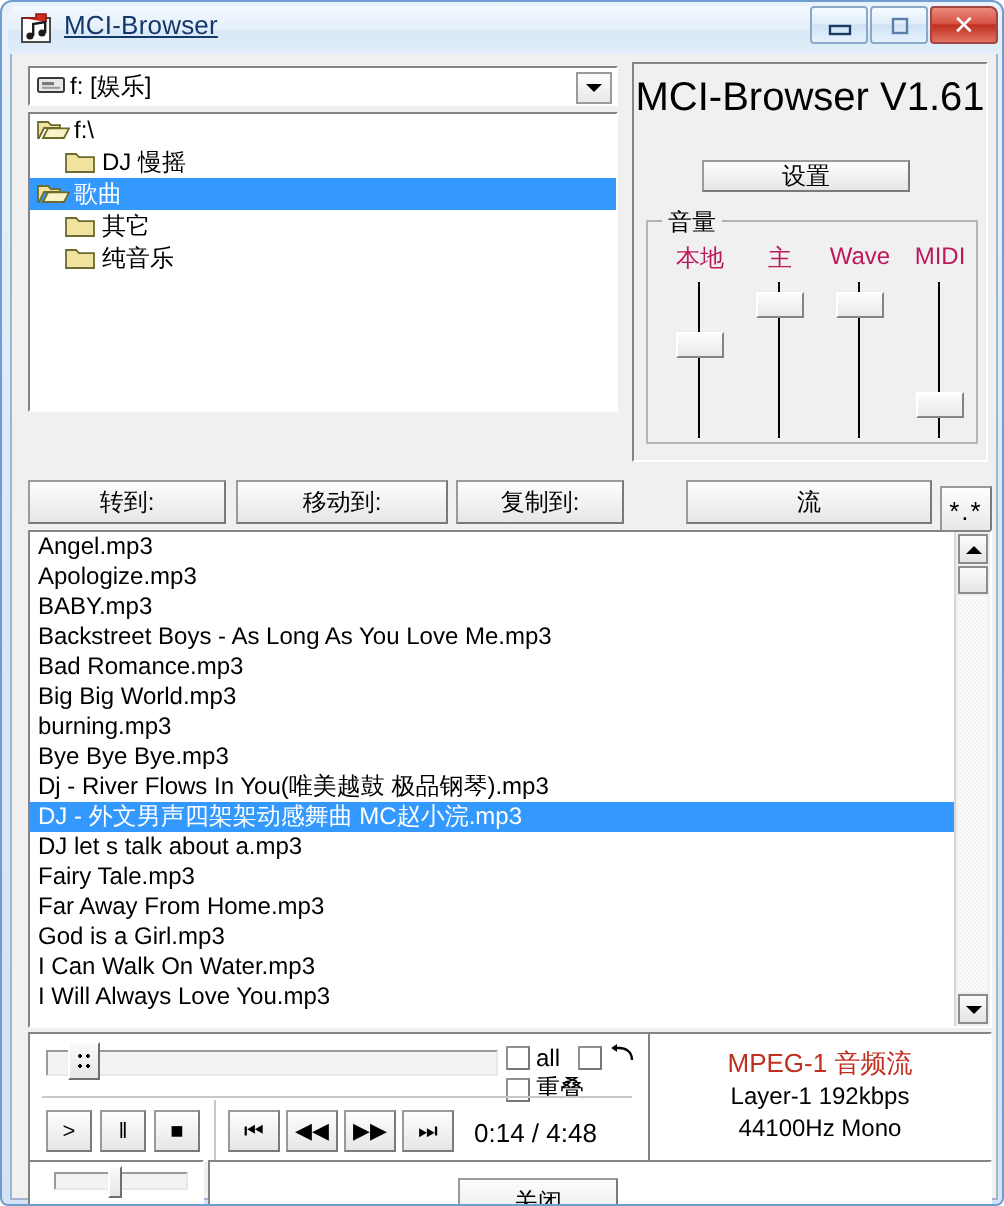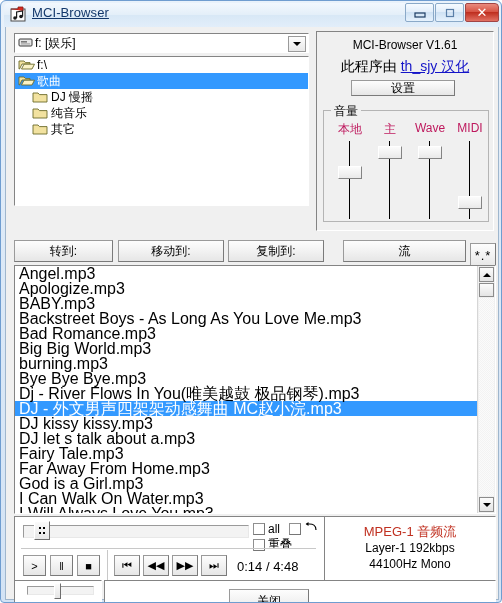--- a/index.html
+++ b/index.html
@@ -212,21 +212,21 @@
   }
   #right-inner {
     position: absolute;
     left: 0; top: 0; right: 0; bottom: 0;
     background: #f0f0f0;
   }
   #app-version {
     position: absolute;
     left: 0; right: 0; top: 6px;
     text-align: center;
-    font-size: 12px;
+    font-size: 20px;
     color: #000;
   }
   #credit-row {
     position: absolute;
     left: 0; right: 0; top: 26px;
     text-align: center;
     font-size: 14px;
     color: #000;
     white-space: nowrap;
   }
@@ -275,21 +275,21 @@
   }
 
   
   .act-btn {
     position: absolute;
     top: 213px;
     height: 22px;
   }
   #btn-goto    { left: 8px;   width: 99px; }
   #btn-moveto  { left: 112px; width: 106px; }
-  #btn-copyto  { left: 222px; width: 96px; }
+  #btn-copyto  { left: 222px; width: 84px; }
   #btn-stream  { left: 337px; width: 123px; }
   #btn-filter  { left: 464px; top: 216px; width: 26px; height: 25px; font-size: 13px; letter-spacing: 1px; }
 
   
   #filelist {
     position: absolute;
     left: 8px; top: 238px;
     width: 482px; height: 249px;
     background: #fff;
     overflow: hidden;
@@ -297,21 +297,21 @@
   #filelist-items {
     position: absolute;
     left: 0; top: 0;
     right: 18px; bottom: 0;
     overflow: hidden;
   }
   .file-item {
     height: 15px;
     line-height: 15px;
     padding-left: 4px;
-    font-size: 16px;
+    font-size: 12px;
     color: #000;
     white-space: nowrap;
   }
   .file-item.sel {
     background: #3399ff;
     color: #ffffff;
   }
   #filelist-sb {
     position: absolute;
     right: 0; top: 0;
@@ -558,54 +558,50 @@
     </div>
 
     <div id="tree" class="sunken">
         <div class="tree-item indent1">
           <span class="folder-ico"><svg width="17" height="14" viewBox="0 0 17 14">
               <path d="M1 11 L1 3 L6 3 L7.5 4.6 L12 4.6 L12 6 L4 6 L1.5 11 Z" fill="#f2e2a0" stroke="#6b6b2b" stroke-width="0.9"></path>
               <path d="M3.5 11 L6 6.2 L16.5 6.2 L14 11 Z" fill="#fbf3c8" stroke="#6b6b2b" stroke-width="0.9"></path>
             </svg></span>
           <span>f:\</span>
         </div>
+        <div class="tree-item indent2">
+          <span class="folder-ico"><svg width="17" height="14" viewBox="0 0 17 14">
+              <path d="M1 12 L1 3 L6 3 L7.5 4.6 L15 4.6 L15 12 Z" fill="#f2e2a0" stroke="#6b6b2b" stroke-width="0.9"></path>
+            </svg></span>
+          <span>DJ 慢摇</span>
+        </div>
         <div class="tree-item indent1 sel">
           <span class="folder-ico"><svg width="17" height="14" viewBox="0 0 17 14">
               <path d="M1 11 L1 3 L6 3 L7.5 4.6 L12 4.6 L12 6 L4 6 L1.5 11 Z" fill="#f2e2a0" stroke="#6b6b2b" stroke-width="0.9"></path>
               <path d="M3.5 11 L6 6.2 L16.5 6.2 L14 11 Z" fill="#fbf3c8" stroke="#6b6b2b" stroke-width="0.9"></path>
             </svg></span>
           <span>歌曲</span>
         </div>
         <div class="tree-item indent2">
           <span class="folder-ico"><svg width="17" height="14" viewBox="0 0 17 14">
               <path d="M1 12 L1 3 L6 3 L7.5 4.6 L15 4.6 L15 12 Z" fill="#f2e2a0" stroke="#6b6b2b" stroke-width="0.9"></path>
             </svg></span>
-          <span>DJ 慢摇</span>
+          <span>其它</span>
         </div>
         <div class="tree-item indent2">
           <span class="folder-ico"><svg width="17" height="14" viewBox="0 0 17 14">
               <path d="M1 12 L1 3 L6 3 L7.5 4.6 L15 4.6 L15 12 Z" fill="#f2e2a0" stroke="#6b6b2b" stroke-width="0.9"></path>
             </svg></span>
           <span>纯音乐</span>
         </div>
-        <div class="tree-item indent2">
-          <span class="folder-ico"><svg width="17" height="14" viewBox="0 0 17 14">
-              <path d="M1 12 L1 3 L6 3 L7.5 4.6 L15 4.6 L15 12 Z" fill="#f2e2a0" stroke="#6b6b2b" stroke-width="0.9"></path>
-            </svg></span>
-          <span>其它</span>
-        </div>
       </div>
 
     <div id="right-panel" class="sunken">
       <div id="right-inner">
         <div id="app-version">MCI-Browser V1.61</div>
-        <div id="credit-row">
-          <span>此程序由</span>
-          <span id="credit-link">th_sjy 汉化</span>
-        </div>
         <div id="settings-btn" class="btn">设置</div>
 
         <div id="volume-group" class="groupbox">
           <span class="groupbox-label">音量</span>
           <div id="sliders-host">
               <div class="slider-col" style="left: 6px;">
                 <div class="slider-lbl">本地</div>
                 <div class="slider-track"></div>
                 <div class="slider-thumb" style="top: 45.08px;"></div>
               </div>
@@ -640,21 +636,20 @@
           <div class="file-item"><span>Angel.mp3</span></div>
           <div class="file-item"><span>Apologize.mp3</span></div>
           <div class="file-item"><span>BABY.mp3</span></div>
           <div class="file-item"><span>Backstreet Boys - As Long As You Love Me.mp3</span></div>
           <div class="file-item"><span>Bad Romance.mp3</span></div>
           <div class="file-item"><span>Big Big World.mp3</span></div>
           <div class="file-item"><span>burning.mp3</span></div>
           <div class="file-item"><span>Bye Bye Bye.mp3</span></div>
           <div class="file-item"><span>Dj - River Flows In You(唯美越鼓 极品钢琴).mp3</span></div>
           <div class="file-item sel"><span>DJ - 外文男声四架架动感舞曲 MC赵小浣.mp3</span></div>
-          <div class="file-item"><span>DJ kissy kissy.mp3</span></div>
           <div class="file-item"><span>DJ let s talk about a.mp3</span></div>
           <div class="file-item"><span>Fairy Tale.mp3</span></div>
           <div class="file-item"><span>Far Away From Home.mp3</span></div>
           <div class="file-item"><span>God is a Girl.mp3</span></div>
           <div class="file-item"><span>I Can Walk On Water.mp3</span></div>
           <div class="file-item"><span>I Will Always Love You.mp3</span></div>
         </div>
       <div id="filelist-sb">
         <div class="sb-btn" id="sb-up">
           <span class="tri-up"></span>

